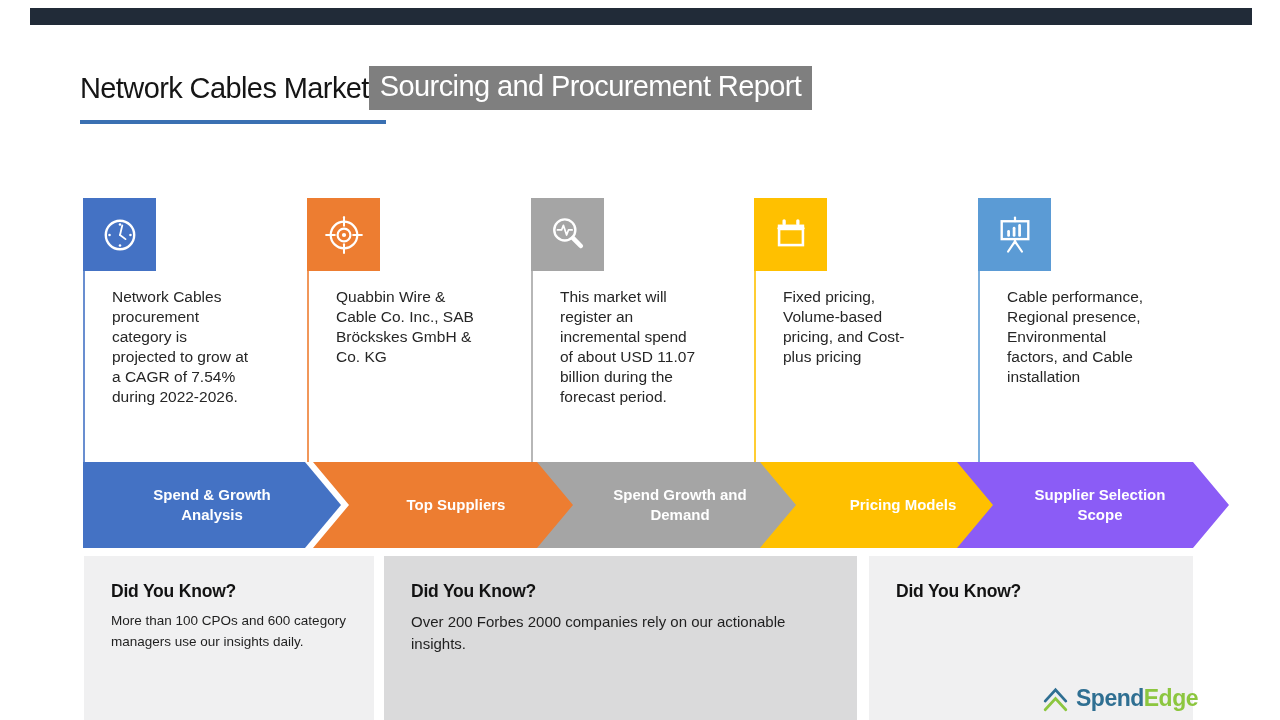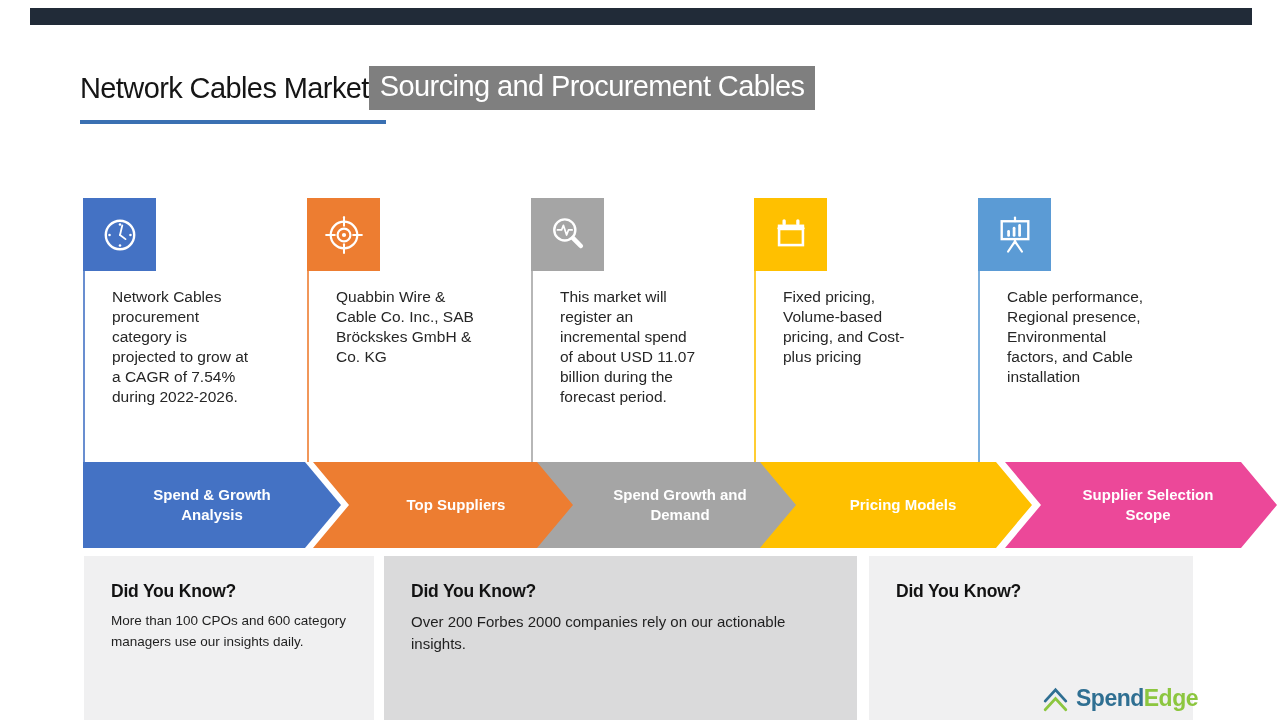--- a/index.html
+++ b/index.html
@@ -48,21 +48,21 @@
   svg.glyph * { stroke:#ffffff; fill:none; stroke-linecap:round; }
   svg.glyph .fill { fill:#ffffff; stroke:none; }
 </style>
 </head>
 <body>
 
 <div class="topbar"></div>
 
 <div class="title-row">
   <span class="title-black">Network Cables Market</span>
-  <span class="title-chip">Sourcing and Procurement Cables</span>
+  <span class="title-chip">Sourcing and Procurement Report</span>
 </div>
 <div class="underline"></div>
 
 <div class="col" style="left:83px">
   <div class="iconbox" style="background: rgb(68, 114, 196);">
     <svg class="glyph" viewBox="0 0 48 48" width="44" height="44">
       <circle cx="24" cy="24" r="15.5" stroke-width="2.6"></circle>
       <circle class="fill" cx="24" cy="12.6" r="1.4"></circle>
         <circle class="fill" cx="35.4" cy="24" r="1.4"></circle>
       <circle class="fill" cx="24" cy="35.4" r="1.4"></circle>
@@ -138,21 +138,21 @@
 </div>
 <div class="arrow mid" style="left: 307px; background: rgb(237, 125, 49);">
   <span class="lbl">Top Suppliers</span>
 </div>
 <div class="arrow mid" style="left: 531px; background: rgb(165, 165, 165);">
   <span class="lbl">Spend Growth and Demand</span>
 </div>
 <div class="arrow mid" style="left: 754px; background: rgb(255, 192, 0);">
   <span class="lbl">Pricing Models</span>
 </div>
-<div class="arrow mid" style="left: 999px; background: #ec4899;">
+<div class="arrow mid" style="left: 951px; background: #8b5cf6;">
   <span class="lbl">Supplier Selection Scope</span>
 </div>
 
 <div class="dyk dyk-light" id="dyk1">
   <h3>Did You Know?</h3>
   <p>More than 100 CPOs and 600 category managers use our insights daily.</p>
 </div>
 <div class="dyk dyk-dark" id="dyk2">
   <h3>Did You Know?</h3>
   <p>Over 200 Forbes 2000 companies rely on our actionable insights.</p>

